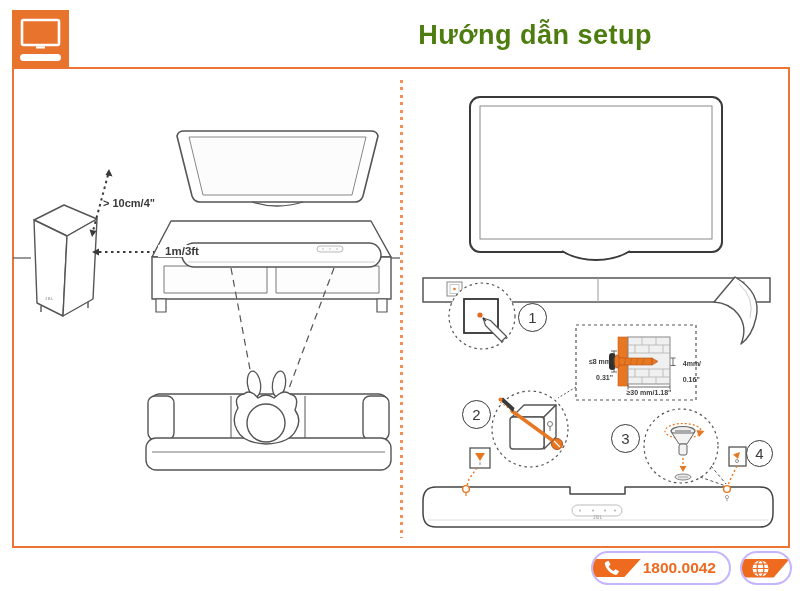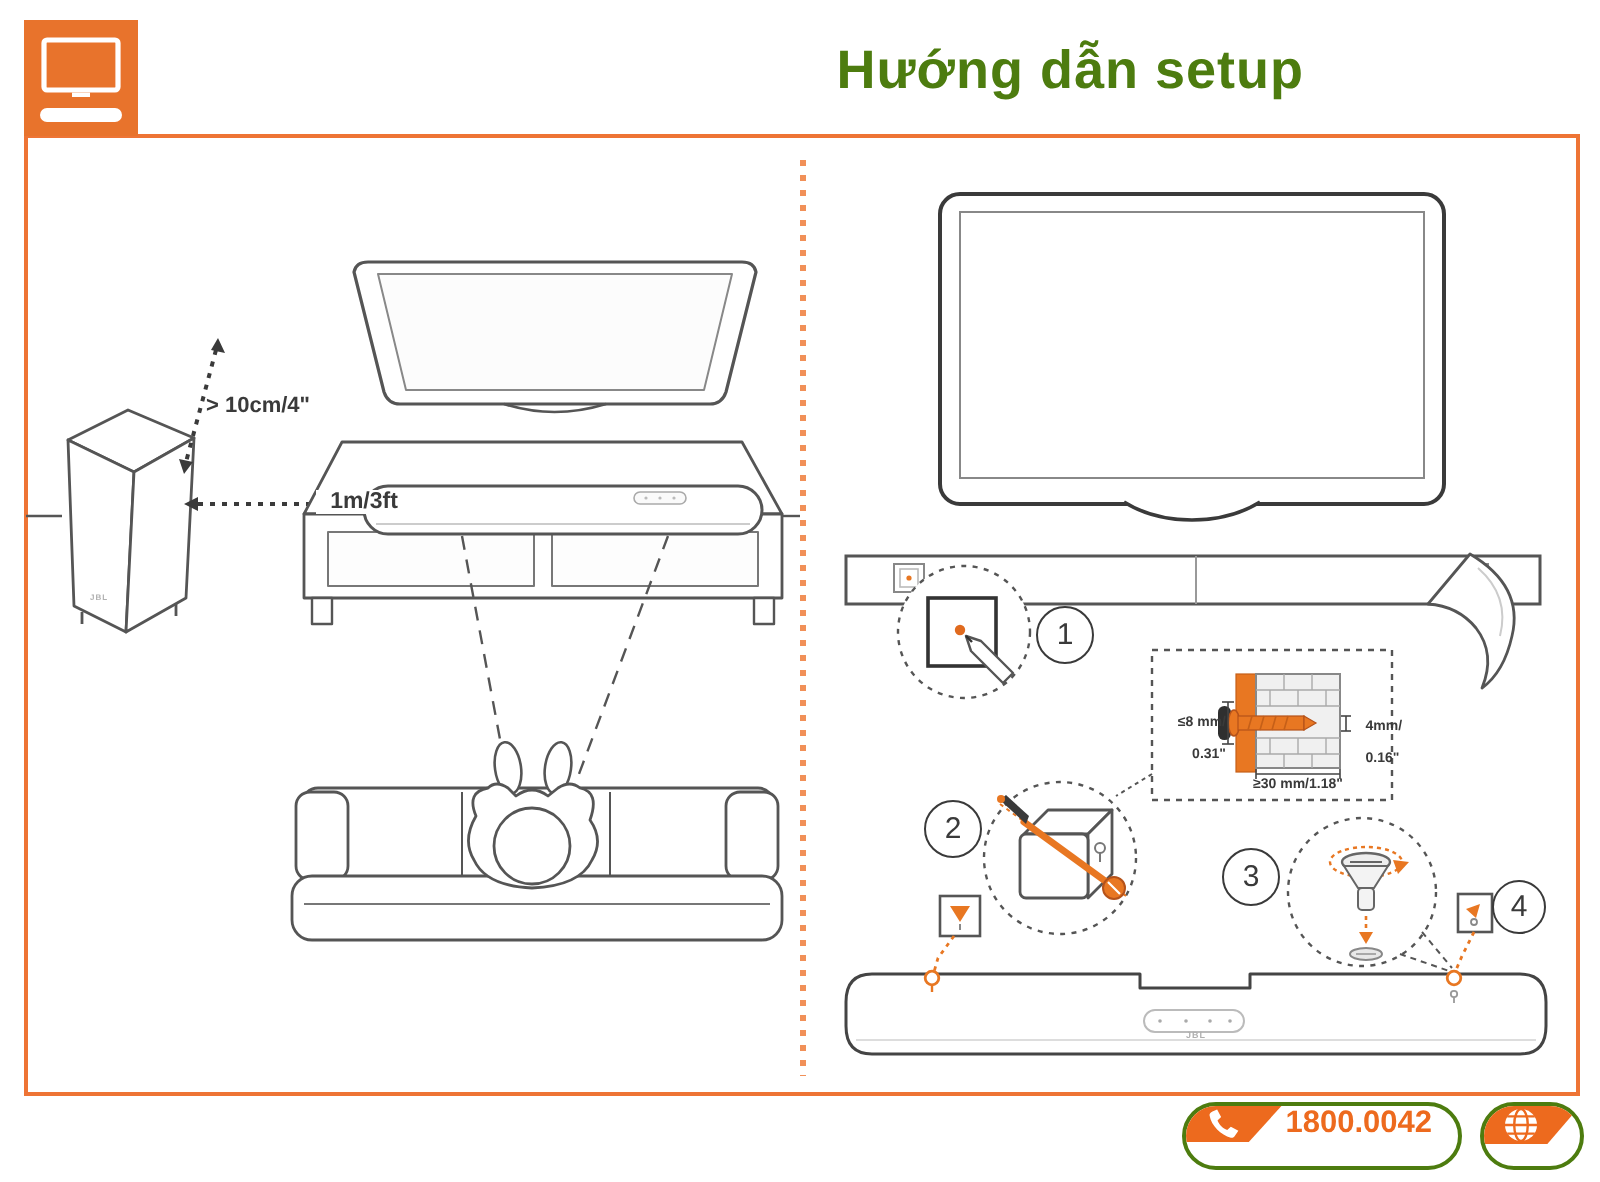--- a/index.html
+++ b/index.html
@@ -20,21 +20,21 @@
   .m-head{left:577px;top:350px;width:36px;text-align:right;}
   .m-shaft{left:675px;top:352px;}
   .m-depth{left:604px;top:389px;width:90px;text-align:center;}
   .stepnum{position:absolute;width:27px;height:27px;border:1.6px solid #3a3a3a;border-radius:50%;
            background:#fff;display:flex;align-items:center;justify-content:center;
            font-size:15px;color:#3a3a3a;}
   .jbl{position:absolute;color:#b0b0b0;font-weight:bold;letter-spacing:.5px;}
   .jbl-sub{left:45px;top:296px;font-size:4px;}
   .jbl-bar{left:588px;top:515px;width:20px;text-align:center;font-size:4.5px;}
   .footer{position:absolute;top:551px;right:8px;display:flex;gap:9px;}
-  .badge{display:flex;align-items:flex-start;height:30px;border:2px solid #4d7c0f;
+  .badge{display:flex;align-items:center;height:30px;border:2px solid #c4b5fd;
          border-radius:17px;background:#fff;overflow:hidden;}
   .badge-head{width:48px;background:#ED6A1E;clip-path:polygon(0 0,100% 0,66% 100%,0 100%);
               display:flex;align-items:center;padding-left:9px;box-sizing:border-box;}
   .badge-label{display:flex;align-items:center;padding:0 13px 0 2px;
                color:#ED6A1E;font-weight:bold;font-size:15.5px;}
   svg{display:block;}
   svg .ln{stroke:#555;fill:#fff;}
 </style>
 </head>
 <body>

